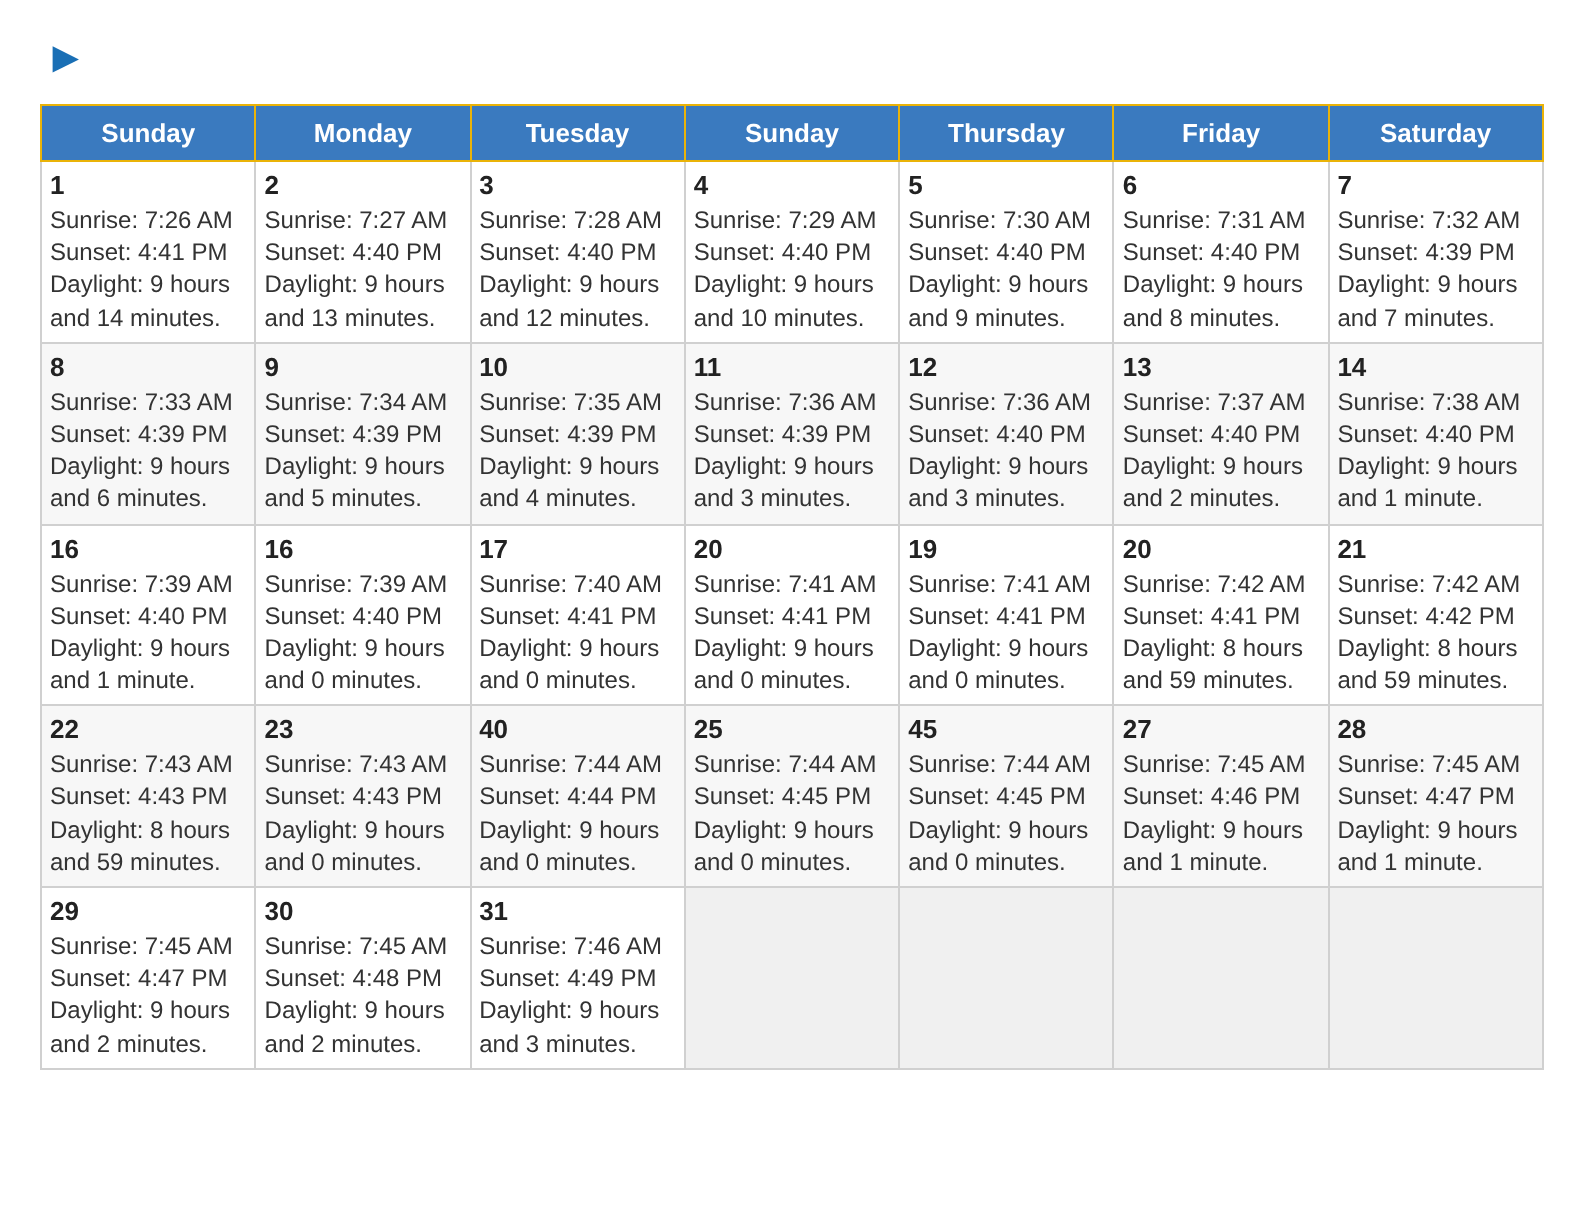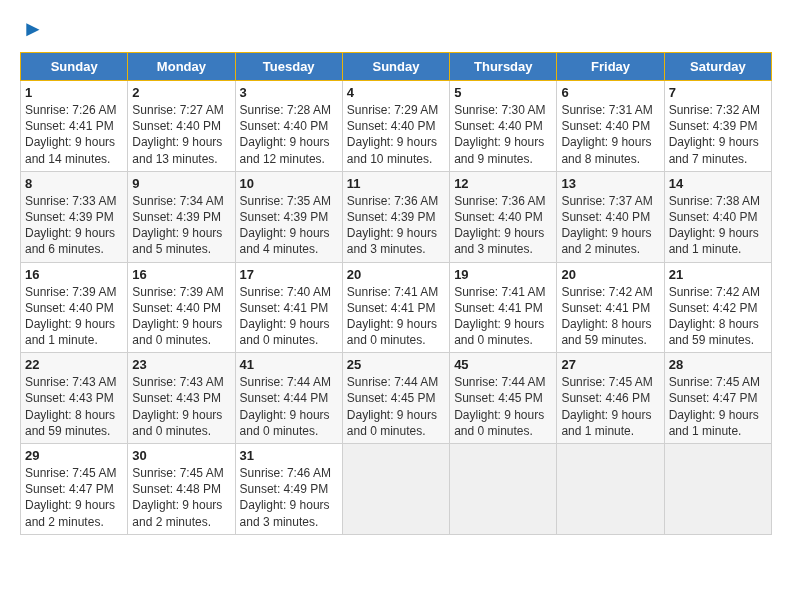--- a/index.html
+++ b/index.html
@@ -217,21 +217,21 @@
       <tr>
         <td>
           <span class="day-number">22</span>
           <div class="day-info">Sunrise: 7:43 AM<br>Sunset: 4:43 PM<br>Daylight: 8 hours and 59 minutes.</div>
         </td>
         <td>
           <span class="day-number">23</span>
           <div class="day-info">Sunrise: 7:43 AM<br>Sunset: 4:43 PM<br>Daylight: 9 hours and 0 minutes.</div>
         </td>
         <td>
-          <span class="day-number">41</span>
+          <span class="day-number">40</span>
           <div class="day-info">Sunrise: 7:44 AM<br>Sunset: 4:44 PM<br>Daylight: 9 hours and 0 minutes.</div>
         </td>
         <td>
           <span class="day-number">25</span>
           <div class="day-info">Sunrise: 7:44 AM<br>Sunset: 4:45 PM<br>Daylight: 9 hours and 0 minutes.</div>
         </td>
         <td>
           <span class="day-number">45</span>
           <div class="day-info">Sunrise: 7:44 AM<br>Sunset: 4:45 PM<br>Daylight: 9 hours and 0 minutes.</div>
         </td>

